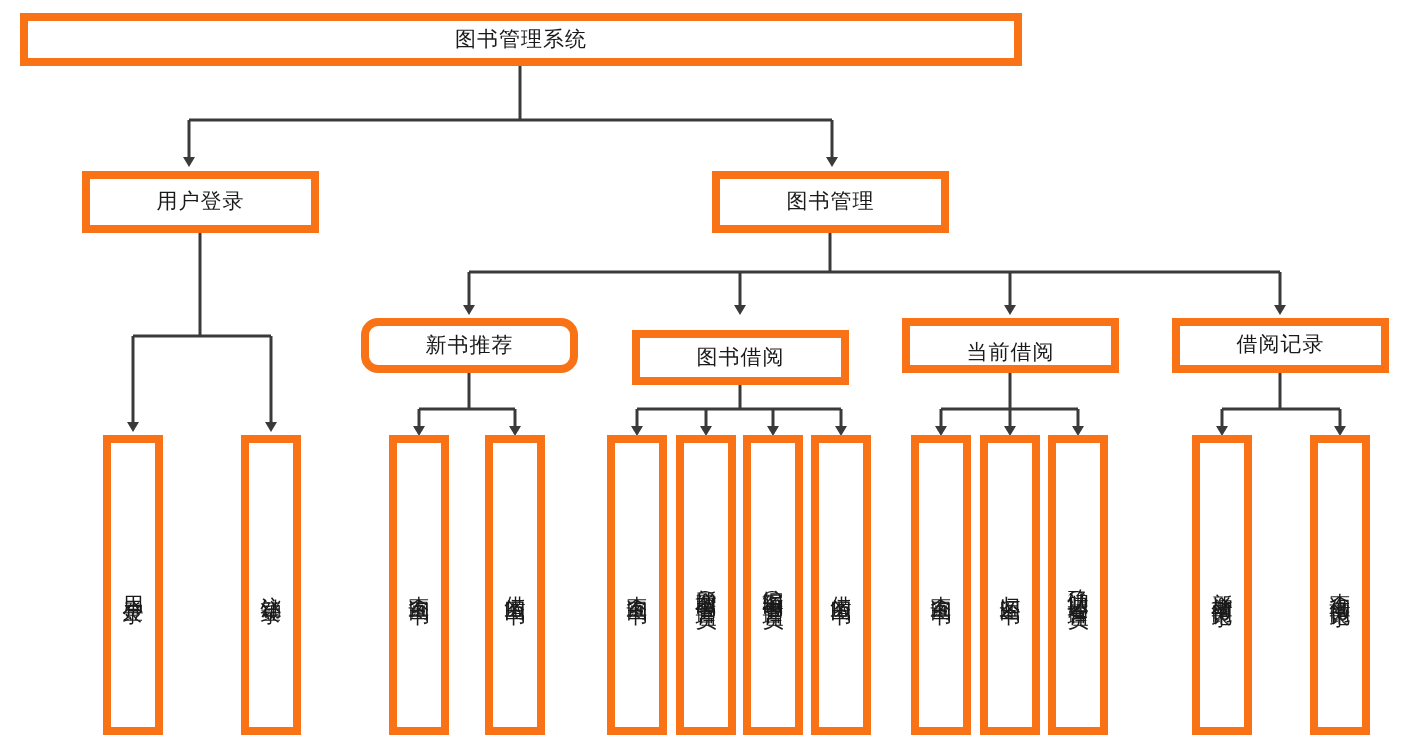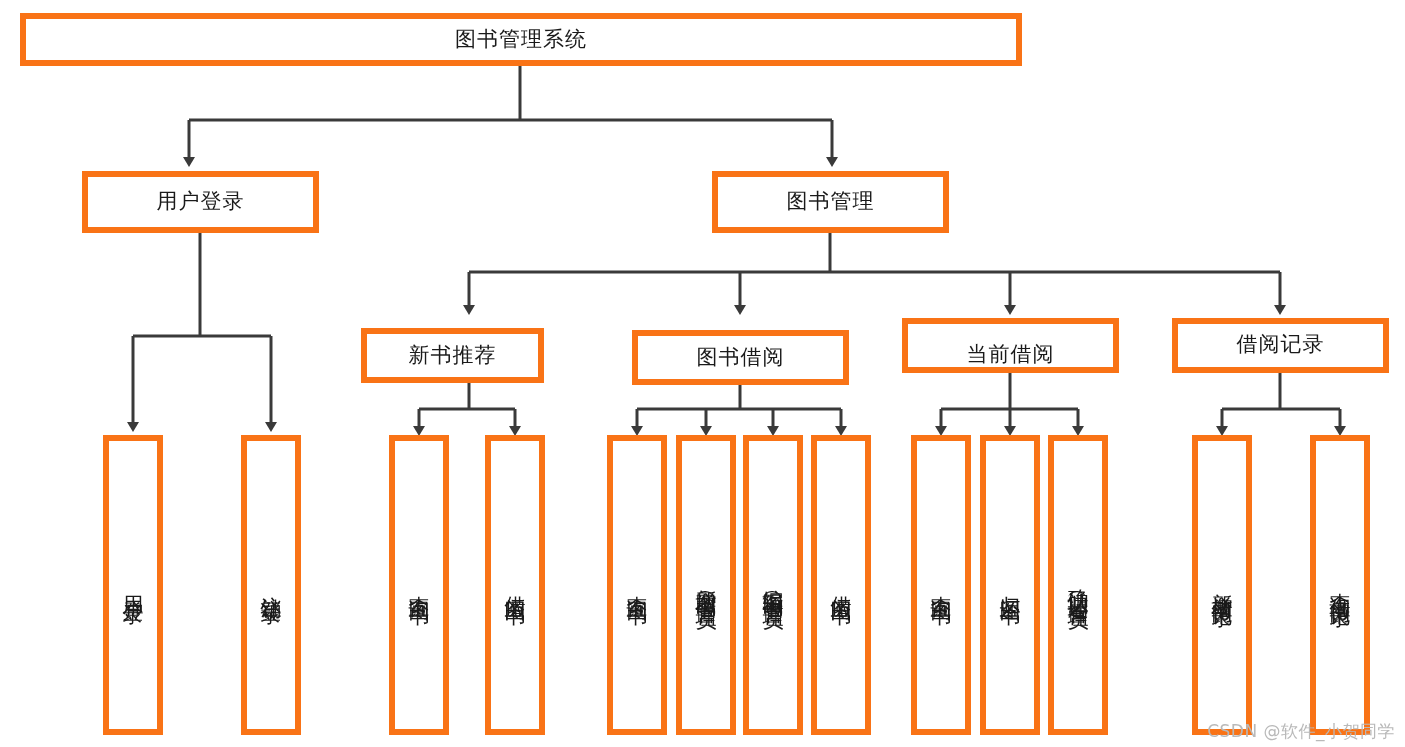--- a/index.html
+++ b/index.html
@@ -22,21 +22,21 @@
     left: 0;
     top: 0;
     width: 1405px;
     height: 747px;
     pointer-events: none;
   }
   .node {
     position: absolute;
     box-sizing: border-box;
     background: #ffffff;
-    border: 6px solid #f97316;
+    border: 8px solid #f97316;
     display: flex;
     align-items: center;
     justify-content: center;
     color: #1a1a1a;
     z-index: 3;
   }
   .node.horiz {
     font-size: 21px;
     letter-spacing: 1px;
     line-height: 1.2;
@@ -126,21 +126,21 @@
   </div>
 
   <div class="node horiz" style="left:82px; top:171px; width:237px; height:62px;">
     <span>用户登录</span>
   </div>
 
   <div class="node horiz" style="left:712px; top:171px; width:237px; height:62px;">
     <span>图书管理</span>
   </div>
 
-  <div class="node horiz" style="left:361px; top:328px; width:183px; height:55px;">
+  <div class="node horiz" style="left:361px; top:318px; width:217px; height:55px;border-radius:17px;">
     <span>新书推荐</span>
   </div>
 
   <div class="node horiz" style="left:632px; top:330px; width:217px; height:55px;">
     <span>图书借阅</span>
   </div>
 
   <div class="node horiz" style="left:902px; top:318px; width:217px; height:55px;align-items:flex-end;">
     <span>当前借阅</span>
   </div>
@@ -194,15 +194,14 @@
   </div>
 
   <div class="node vert" style="left:1192px; top:435px; width:60px; height:300px;">
     <span class="vtext">新增借阅记录</span>
   </div>
 
   <div class="node vert" style="left:1310px; top:435px; width:60px; height:300px;">
     <span class="vtext">查询借阅记录</span>
   </div>
 
-  <div class="watermark">CSDN @软件_小贺同学</div>
 
 </div>
 
 </body></html>

